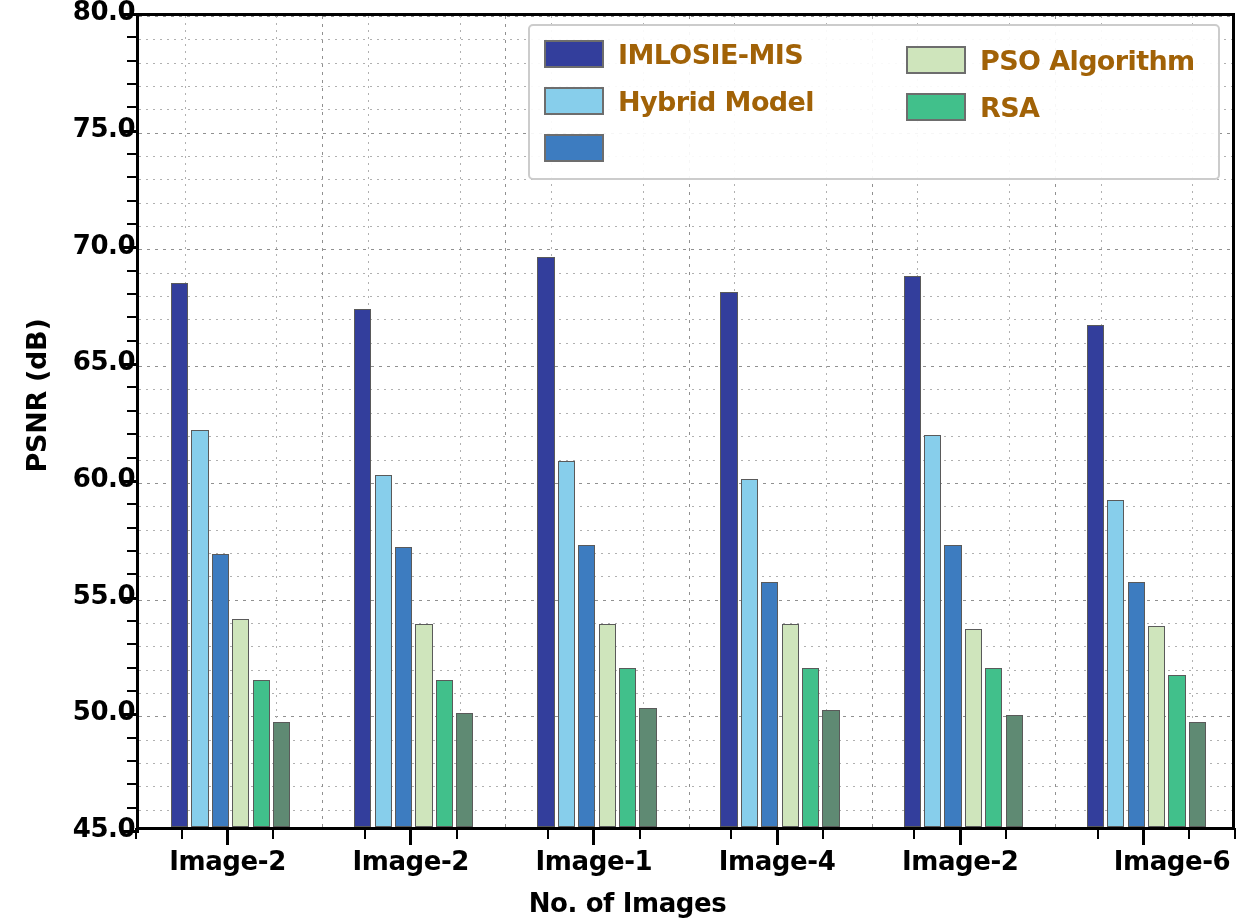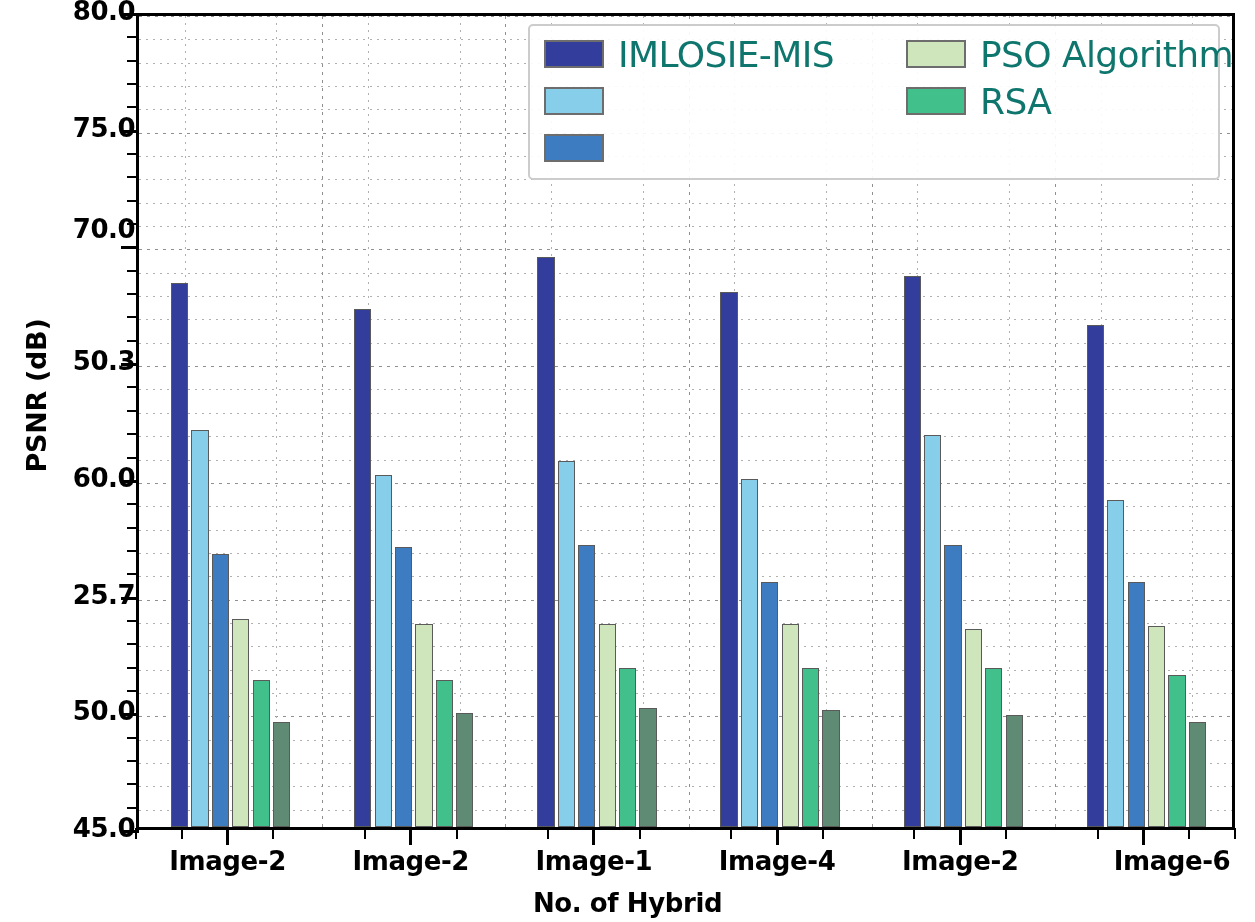--- a/index.html
+++ b/index.html
@@ -144,38 +144,38 @@
     background: rgba(255,255,255,0.92);
     display: flex;
     column-gap: 10px;
   }
   .legend-col {
     display: flex;
     flex-direction: column;
     row-gap: 9px;
   }
   .legend-col:nth-child(1) { width: 352px; }
-  .legend-col:nth-child(2) { width: 300px; }
+  .legend-col:nth-child(2) { width: 300px; margin-top: 6px; }
   .legend-item {
     display: flex;
     align-items: center;
     column-gap: 14px;
     height: 38px;
   }
   .legend-swatch {
     width: 60px;
     height: 28px;
     border: 2px solid #6d6d6d;
     box-sizing: border-box;
     flex: 0 0 auto;
   }
   .legend-text {
-    font-size: 36px;
-    font-weight: normal;
-    color: #0f766e;
+    font-size: 27px;
+    font-weight: bold;
+    color: #a16207;
     letter-spacing: -0.6px;
     white-space: nowrap;
   }
 </style>
 </head>
 <body>
 
 <div id="figure">
 
   <div id="ylabel">PSNR (dB)</div>
@@ -307,24 +307,24 @@
       <div class="ytick-minor" style="top: 176.4px;"></div>
       <div class="ytick-minor" style="top: 153.057px;"></div>
       <div class="ytick-major" style="top: 129.714px;"></div>
       <div class="ytick-minor" style="top: 106.371px;"></div>
       <div class="ytick-minor" style="top: 83.0286px;"></div>
       <div class="ytick-minor" style="top: 59.6857px;"></div>
       <div class="ytick-minor" style="top: 36.3429px;"></div>
       <div class="ytick-major" style="top: 13px;"></div>
       <div class="ytick-label" style="top: 813px;">45.0</div>
       <div class="ytick-label" style="top: 696.286px;">50.0</div>
-      <div class="ytick-label" style="top: 579.571px;">25.7</div>
+      <div class="ytick-label" style="top: 579.571px;">55.0</div>
       <div class="ytick-label" style="top: 462.857px;">60.0</div>
-      <div class="ytick-label" style="top: 346.143px;">50.3</div>
-      <div class="ytick-label" style="top: 214px;">70.0</div>
+      <div class="ytick-label" style="top: 346.143px;">65.0</div>
+      <div class="ytick-label" style="top: 230px;">70.0</div>
       <div class="ytick-label" style="top: 112.714px;">75.0</div>
       <div class="ytick-label" style="top: -4px;">80.0</div>
     </div>
   <div id="xticks">
       <div class="xtick-major" style="left: 226.083px;"></div>
       <div class="xtick-minor" style="left: 180.792px;"></div>
       <div class="xtick-minor" style="left: 272.375px;"></div>
       <div class="xtick-label" style="left: 127.583px;">Image-2</div>
       <div class="xtick-major" style="left: 409.25px;"></div>
       <div class="xtick-minor" style="left: 363.958px;"></div>
@@ -343,30 +343,31 @@
       <div class="xtick-minor" style="left: 1005.04px;"></div>
       <div class="xtick-label" style="left: 860.25px;">Image-2</div>
       <div class="xtick-major" style="left: 1141.92px;"></div>
       <div class="xtick-minor" style="left: 1096.62px;"></div>
       <div class="xtick-minor" style="left: 1188.21px;"></div>
       <div class="xtick-label" style="left: 1072px;">Image-6</div>
       <div class="xtick-minor" style="left: 135px;"></div>
       <div class="xtick-minor" style="left: 1234px;"></div>
     </div>
 
-  <div id="xlabel">No. of Hybrid</div>
+  <div id="xlabel">No. of Images</div>
 
   <div id="legend">
     <div class="legend-col">
       <div class="legend-item">
         <span class="legend-swatch" style="background: rgb(51, 62, 156);"></span>
         <span class="legend-text">IMLOSIE-MIS</span>
       </div>
       <div class="legend-item">
         <span class="legend-swatch" style="background: rgb(135, 206, 235);"></span>
+        <span class="legend-text">Hybrid Model</span>
       </div>
       <div class="legend-item">
         <span class="legend-swatch" style="background: rgb(61, 124, 192);"></span>
       </div>
     </div>
     <div class="legend-col">
       <div class="legend-item">
         <span class="legend-swatch" style="background: rgb(207, 229, 188);"></span>
         <span class="legend-text">PSO Algorithm</span>
       </div>

